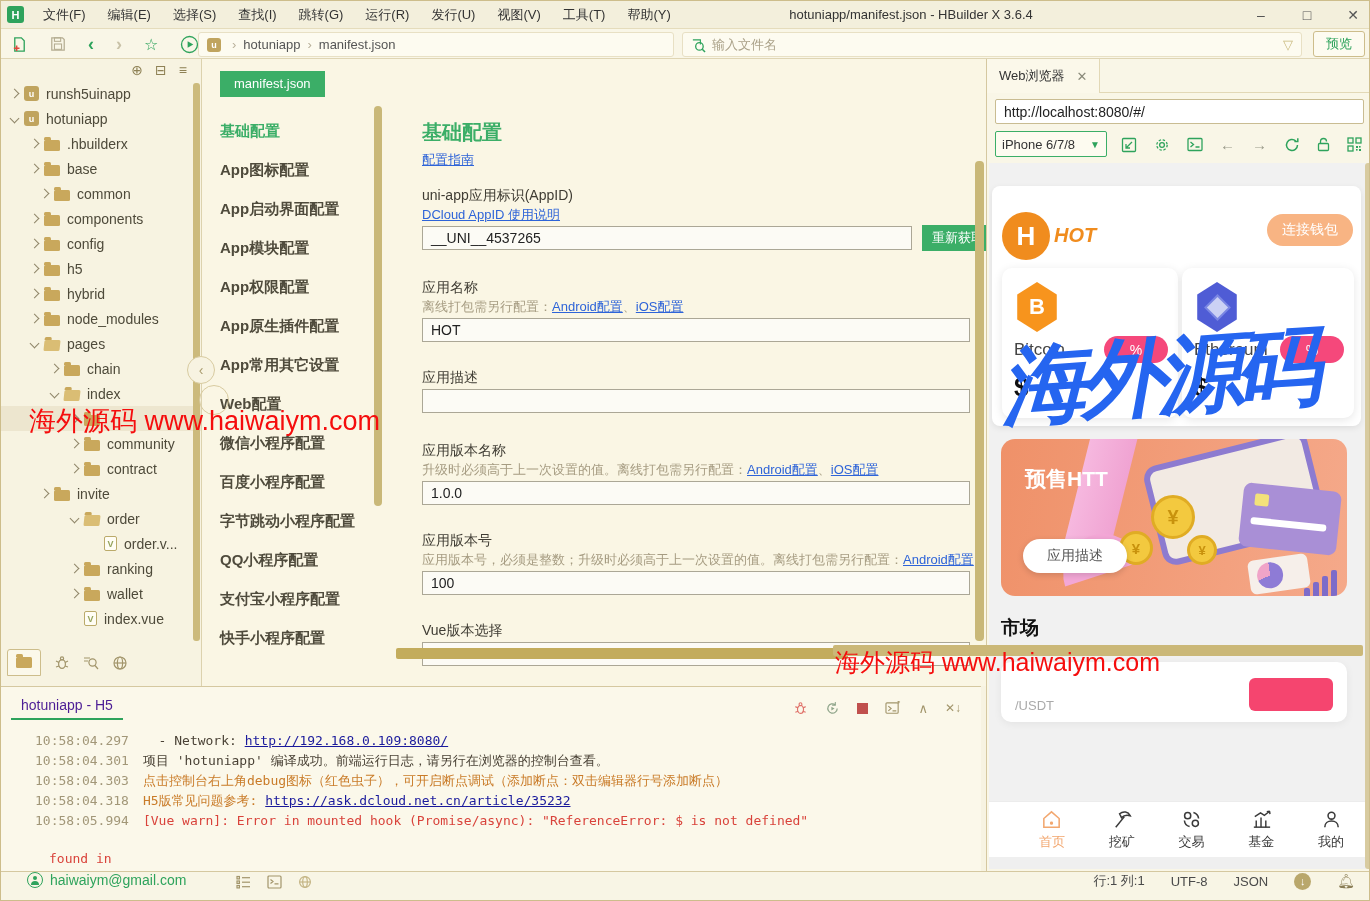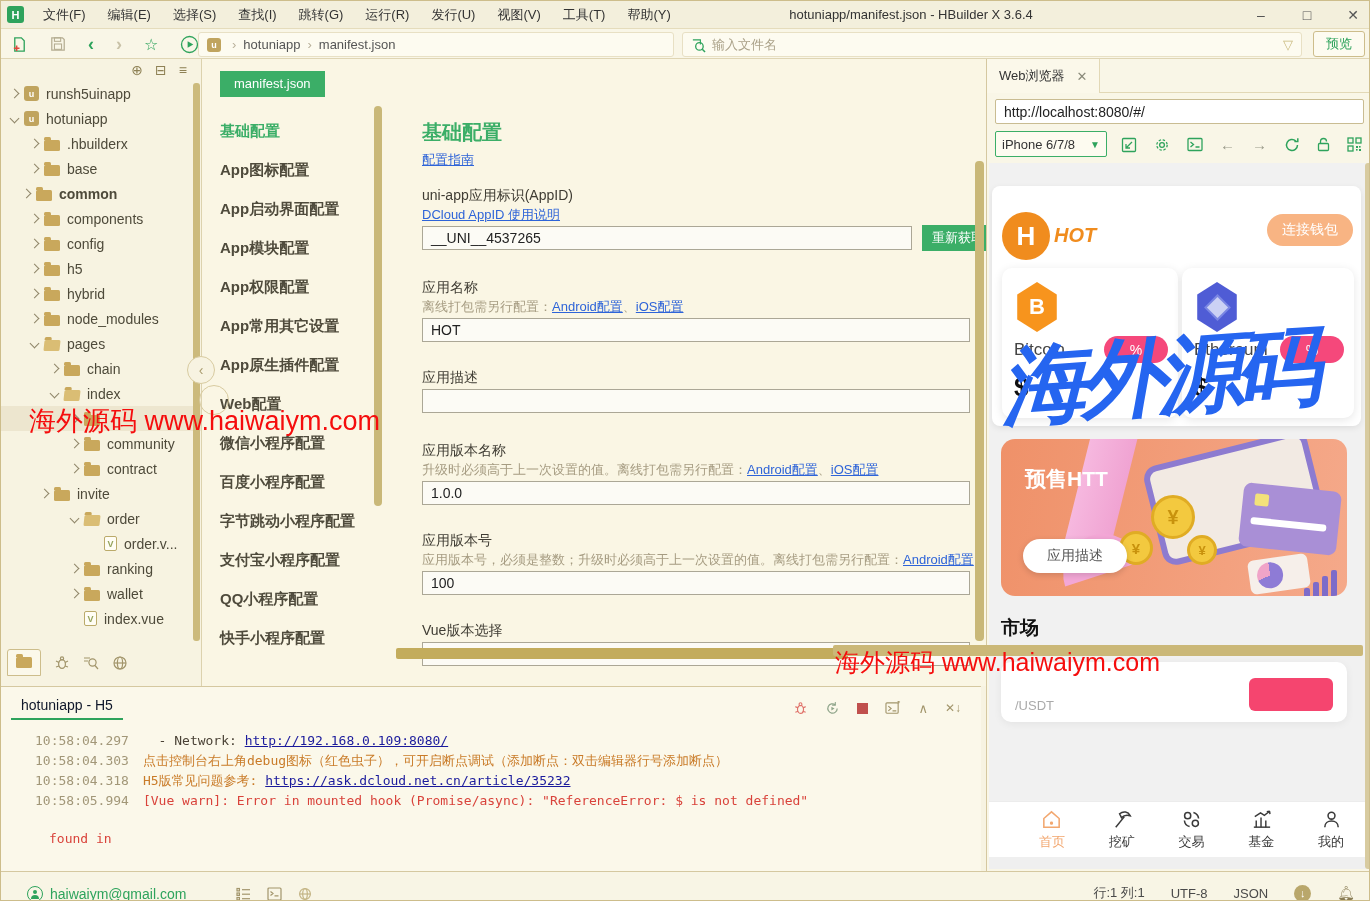--- a/index.html
+++ b/index.html
@@ -61,21 +61,21 @@
   .f-hint { font-size:13px; color:#A69C82; white-space:nowrap; }
   .f-input { background:#FCFBF5; border:1px solid #ABA796; height:24px; font-size:14px; color:#222; display:flex; align-items:center; padding-left:8px; }
   .regen-btn { background:#3BAE67; color:#fff; font-size:13px; height:26px; display:flex; align-items:center; padding:0 10px; white-space:nowrap; }
   .hsb-mid { position:absolute; left:395px; top:647px; width:452px; height:11px; background:#C3AC5C; border-radius:2px; z-index:6; }
   .hsb-right { position:absolute; left:832px; top:644px; width:530px; height:11px; background:#CBB878; border-radius:2px; z-index:6; }
   .form-scroll { position:absolute; left:974px; top:160px; width:9px; height:480px; background:#C9B878; border-radius:4px; z-index:6; }
   .collapse-knob { position:absolute; left:186px; top:355px; width:28px; height:28px; border:1px solid #D8CBA0; border-radius:50%; background:#F7F3E1; color:#A89A6C; font-size:14px; display:flex; align-items:center; justify-content:center; z-index:5; }
   .collapse-arc { position:absolute; left:198px; top:384px; width:30px; height:30px; border:1px solid #D8CBA0; border-radius:50%; background:transparent; z-index:4; }
   
   .console { position:absolute; left:0; top:685px; width:980px; height:185px; background:#FBF8EA; border-top:1px solid #D5C8A0; overflow:hidden; }
-  .c-tab { position:absolute; left:20px; top:10px; font-size:14px; color:#0f172a; }
+  .c-tab { position:absolute; left:20px; top:10px; font-size:14px; color:#4c1d95; }
   .c-underline { position:absolute; left:10px; top:31px; width:112px; height:2px; background:#2EA35C; }
   .c-icons { position:absolute; right:20px; top:12px; display:flex; gap:17px; align-items:center; }
   .log-wrap { position:absolute; left:34px; top:44px; font-family:"DejaVu Sans Mono",monospace; font-size:13px; }
   .log-line { height:20px; line-height:20px; white-space:pre; }
   .log-line:last-child { margin-top:18px; }
   .log-time { color:#A29778; margin-right:14px; }
   .seg-normal { color:#4A4236; }
   .seg-warn { color:#C97B28; }
   .seg-error { color:#D9433B; }
   .seg-link { color:#1A1A9C; text-decoration:underline; }
@@ -127,21 +127,21 @@
   .tb5-item { flex:1; display:flex; flex-direction:column; align-items:center; justify-content:center; gap:2px; color:#3a3a3a; }
   .tb5-item .lab { font-size:13px; }
   .tb5-item.active { color:#F2A76F; }
   .below-bar { position:absolute; left:0; top:694px; width:377px; height:12px; background:#EFEFEF; }
   .calligraphy { position:absolute; left:12px; top:156px; font-family:"DejaVu Serif",serif; font-style:italic; font-weight:bold; font-size:86px; letter-spacing:-8px; color:#2565F0; transform:rotate(-4deg); z-index:9; white-space:nowrap; pointer-events:none; }
   
   .wm-red { position:absolute; color:#F50D0D; z-index:50; white-space:nowrap; pointer-events:none; }
   .wm-tree { left:28px; top:402px; font-size:27px; }
   .wm-console { left:834px; top:645px; font-size:25px; }
   
-  .statusbar { position:absolute; left:0; top:870px; width:1370px; height:31px; background:#F8F5E5; border-top:1px solid #D5C8A0; display:flex; align-items:flex-end; }
+  .statusbar { position:absolute; left:0; top:870px; width:1370px; height:31px; background:#F8F5E5; border-top:1px solid #D5C8A0; display:flex; align-items:flex-start; }
   .acct { display:flex; align-items:center; gap:7px; margin-left:26px; color:#2EA35C; font-size:14px; }
   .acct-ic { width:16px; height:16px; border:1.5px solid #2EA35C; border-radius:50%; position:relative; }
   .acct-ic::before { content:""; position:absolute; left:4.5px; top:2.5px; width:4px; height:4px; border-radius:50%; background:#2EA35C; }
   .acct-ic::after { content:""; position:absolute; left:2.5px; top:8px; width:8px; height:4px; border-radius:4px 4px 0 0; background:#2EA35C; }
   .sb-icons { display:flex; gap:16px; margin-left:50px; color:#A2956B; }
   .sb-right { margin-left:auto; display:flex; align-items:center; gap:26px; padding-right:16px; font-size:13px; color:#4a4a4a; }
   .dl-circle { width:17px; height:17px; border-radius:50%; background:#B9A76B; color:#fff; font-size:11px; display:flex; align-items:center; justify-content:center; }
   .bell { color:#8A7D55; font-size:14px; }
   svg { vertical-align:middle; }
 </style>
@@ -236,21 +236,21 @@
         <div class="tree-row" style="padding-left: 26px;">
           <span class="arrow c"></span>
           <span class="ticon i-folder"></span>
           <span>.hbuilderx</span>
         </div>
         <div class="tree-row" style="padding-left: 26px;">
           <span class="arrow c"></span>
           <span class="ticon i-folder"></span>
           <span>base</span>
         </div>
-        <div class="tree-row" style="padding-left: 18px; font-weight: bold;">
+        <div class="tree-row" style="padding-left: 36px;">
           <span class="arrow c"></span>
           <span class="ticon i-folder"></span>
           <span>common</span>
         </div>
         <div class="tree-row" style="padding-left: 26px;">
           <span class="arrow c"></span>
           <span class="ticon i-folder"></span>
           <span>components</span>
         </div>
         <div class="tree-row" style="padding-left: 26px;">
@@ -358,28 +358,28 @@
   </div>
 
   <div class="editor">
     <div class="etab">manifest.json</div>
     <div class="mnav">
         <div class="nav-item active">基础配置</div>
         <div class="nav-item">App图标配置</div>
         <div class="nav-item">App启动界面配置</div>
         <div class="nav-item">App模块配置</div>
         <div class="nav-item">App权限配置</div>
+        <div class="nav-item">App原生插件配置</div>
         <div class="nav-item">App常用其它设置</div>
-        <div class="nav-item">App原生插件配置</div>
         <div class="nav-item">Web配置</div>
         <div class="nav-item">微信小程序配置</div>
         <div class="nav-item">百度小程序配置</div>
         <div class="nav-item">字节跳动小程序配置</div>
+        <div class="nav-item">QQ小程序配置</div>
         <div class="nav-item">支付宝小程序配置</div>
-        <div class="nav-item">QQ小程序配置</div>
         <div class="nav-item">快手小程序配置</div>
       </div>
     <div class="nav-scroll"></div>
 
     <div class="form">
       <div class="f-abs f-h1" style="left:25px;top:18px;">基础配置</div>
       <div class="f-abs f-link" style="left:25px;top:50px;">配置指南</div>
 
       <div class="f-abs f-label" style="left:25px;top:86px;">uni-app应用标识(AppID)</div>
       <div class="f-abs f-link" style="left:25px;top:105px;">DCloud AppID 使用说明</div>
@@ -430,20 +430,21 @@
       <span><svg width="16" height="15" viewBox="0 0 17 16" fill="none" stroke="#A2956B" stroke-width="1.2">
             <rect x="1" y="2" width="13" height="11" rx="1"></rect>
             <path d="M3.5 5.5 l3 2.5 -3 2.5 M8 10.5 h4"></path>
             <path d="M13 1 h3 M14.5 0 v2.8" stroke-width="1"></path>
           </svg></span>
       <span style="color:#A2956B;font-size:13px;">∧</span>
       <span style="color:#A2956B;font-size:12px;">✕↓</span>
     </div>
     <div class="log-wrap">
         <div class="log-line"><span class="log-time">10:58:04.297</span><span class="seg-normal">  - Network: </span><span class="seg-link">http://192.168.0.109:8080/</span></div>
+        <div class="log-line"><span class="log-time">10:58:04.301</span><span class="seg-normal">项目 'hotuniapp' 编译成功。前端运行日志，请另行在浏览器的控制台查看。</span></div>
         <div class="log-line"><span class="log-time">10:58:04.303</span><span class="seg-warn">点击控制台右上角debug图标（红色虫子），可开启断点调试（添加断点：双击编辑器行号添加断点）</span></div>
         <div class="log-line"><span class="log-time">10:58:04.318</span><span class="seg-warn">H5版常见问题参考: </span><span class="seg-link">https://ask.dcloud.net.cn/article/35232</span></div>
         <div class="log-line"><span class="log-time">10:58:05.994</span><span class="seg-error">[Vue warn]: Error in mounted hook (Promise/async): "ReferenceError: $ is not defined"</span></div>
         <div class="log-line"><span class="log-time"></span><span class="seg-error">found in</span></div>
       </div>
   </div>
 
   <div class="browser">
     <div class="b-tabbar">
       <div class="b-tab">

